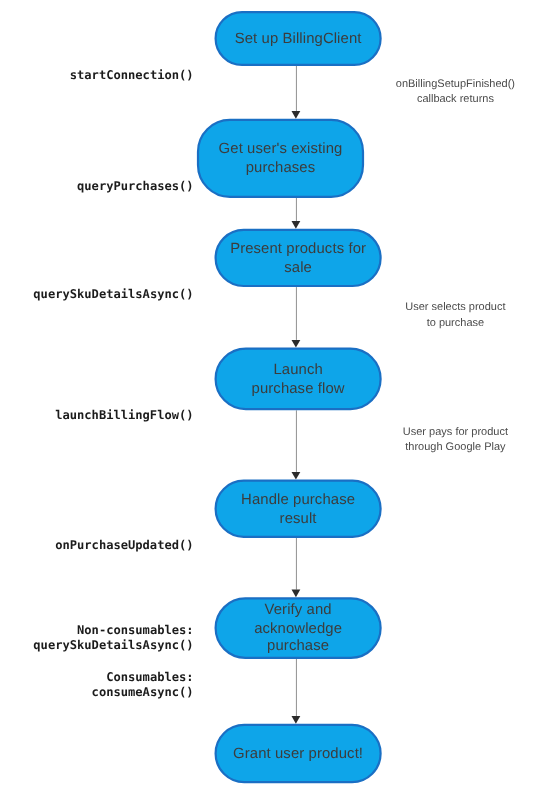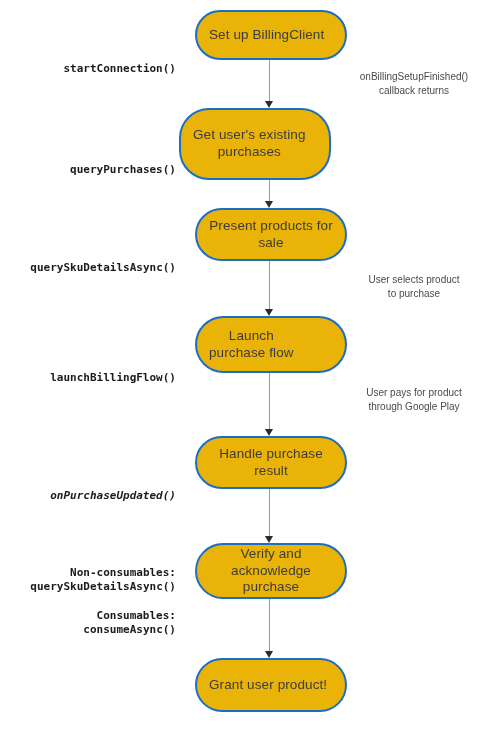--- a/index.html
+++ b/index.html
@@ -13,26 +13,26 @@
     height: 738px;
     background: #ffffff;
     overflow: hidden;
     font-family: "Liberation Sans", sans-serif;
   }
 
   
   .node {
     position: absolute;
     box-sizing: border-box;
-    background: #eab308;
+    background: #0ea5e9;
     border: 2px solid #1a6fc4;
     border-radius: 30px;
     display: flex;
     align-items: center;
-    justify-content: flex-start;
+    justify-content: center;
     text-align: center;
     color: #3c3c3c;
     font-family: "Liberation Sans", sans-serif;
     font-size: 13.5px;
     line-height: 1.25;
     letter-spacing: 0.1px;
     z-index: 3;
   }
   .node .node-text {
     display: block;
@@ -143,21 +143,21 @@
   </div>
 
   <div class="api-label" style="top:29px;">startConnection()</div>
 
   <div class="api-label" style="top:130px;">queryPurchases()</div>
 
   <div class="api-label" style="top:228px;">querySkuDetailsAsync()</div>
 
   <div class="api-label" style="top:338px;">launchBillingFlow()</div>
 
-  <div class="api-label" style="top:456px;font-style:italic;">onPurchaseUpdated()</div>
+  <div class="api-label" style="top:456px;">onPurchaseUpdated()</div>
 
   <div class="api-label" style="top:533px; line-height:1.3;">Non-consumables:
 querySkuDetailsAsync()
 
 Consumables:
 consumeAsync()</div>
 
   <div class="edge-note" style="top:70px;">onBillingSetupFinished()
 callback  returns</div>
 

